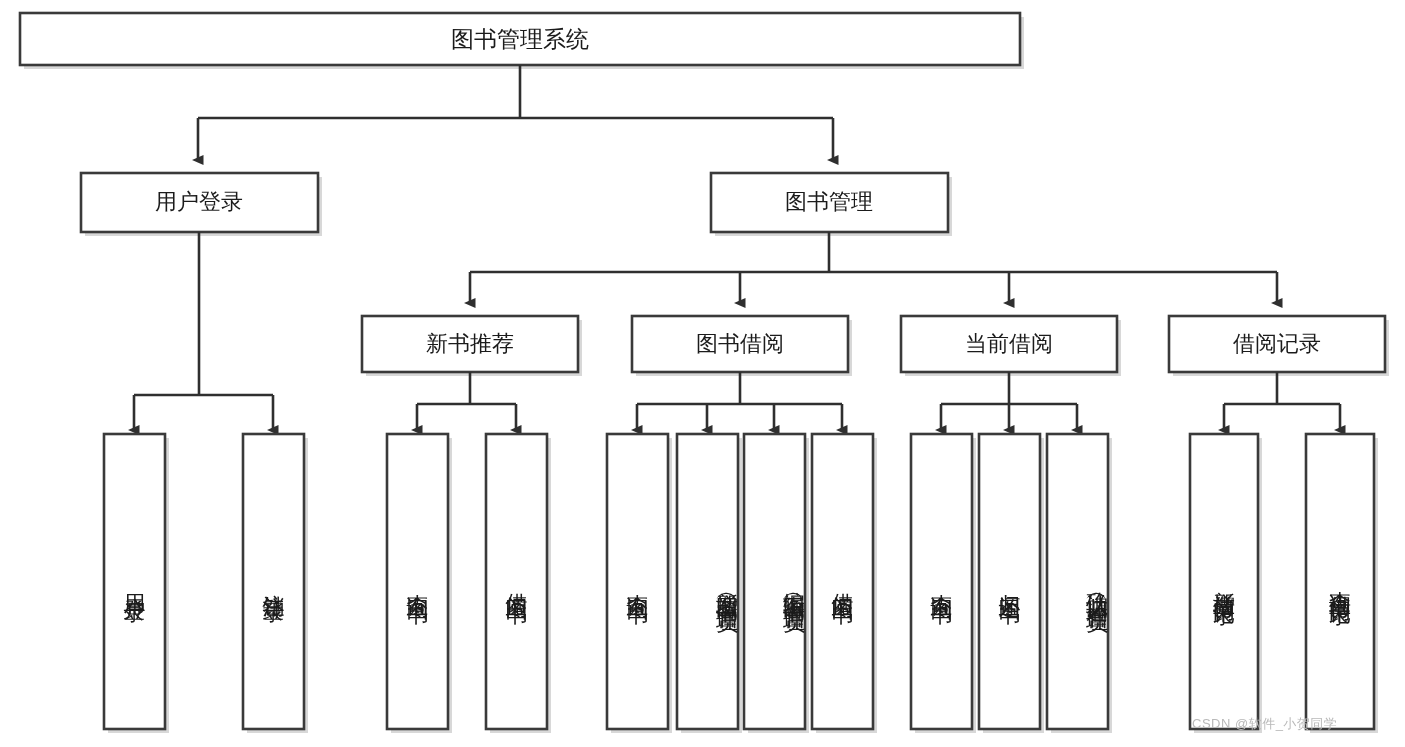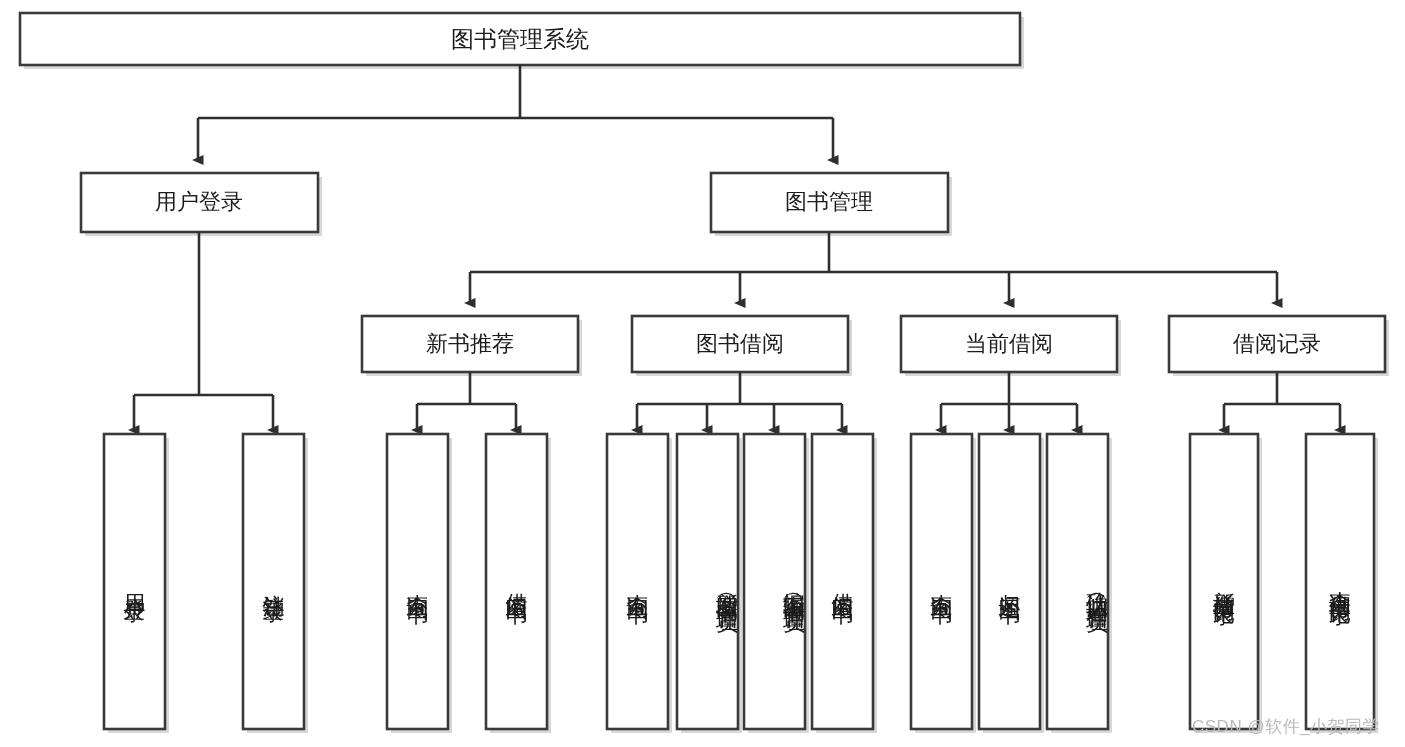--- a/index.html
+++ b/index.html
@@ -68,21 +68,21 @@
     display: flex;
     align-items: center;
     justify-content: center;
     text-align: center;
     pointer-events: none;
     white-space: nowrap;
   }
   .watermark {
     position: absolute;
     font-family: "Liberation Sans", "DejaVu Sans", sans-serif;
-    font-size: 17px;
+    font-size: 13px;
     color: #b9b9b9;
     letter-spacing: 0.5px;
     white-space: nowrap;
   }
 </style>
 </head>
 <body>
 
 <div id="diagram-root">
 

